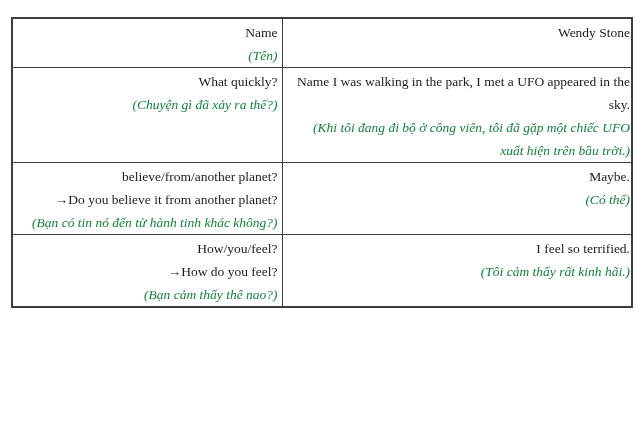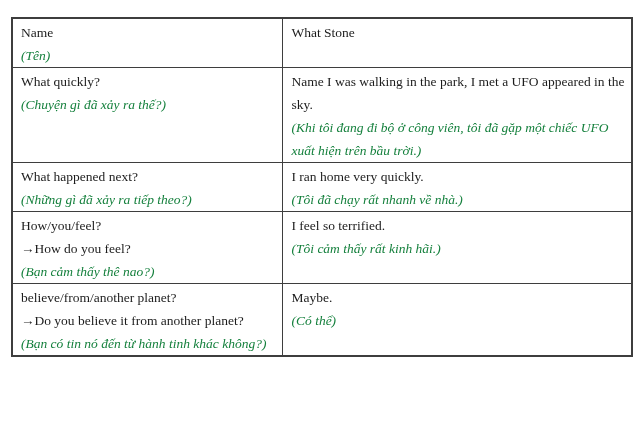--- a/index.html
+++ b/index.html
@@ -12,20 +12,21 @@
     overflow: hidden;
   }
   table.qa-table {
     position: absolute;
     left: 11px;
     top: 17px;
     width: 620px;
     border-collapse: collapse;
     table-layout: fixed;
     border: 2px solid #3e3e3e;
+    text-align: right;
   }
   table.qa-table td {
     border: 1px solid #3e3e3e;
     vertical-align: top;
     padding: 2px 4px 0 8px;
     font-size: 13.5px;
     line-height: 23px;
   }
   table.qa-table td.answer-cell {
     padding-left: 9px;
@@ -44,60 +45,50 @@
       <col style="width:270px">
       <col style="width:350px">
     </colgroup>
     <tbody>
       <tr>
         <td class="question-cell">
           <div class="line en">Name</div>
           <div class="line vi">(Tên)</div>
         </td>
         <td class="answer-cell">
-          <div class="line en">What Stone</div>
+          <div class="line en">Wendy Stone</div>
         </td>
       </tr>
       <tr>
         <td class="question-cell">
           <div class="line en">What quickly?</div>
           <div class="line vi">(Chuyện gì đã xảy ra thế?)</div>
         </td>
         <td class="answer-cell">
           <div class="line en">Name I was walking in the park, I met a UFO appeared in the sky.</div>
           <div class="line vi">(Khi tôi đang đi bộ ở công viên, tôi đã gặp một chiếc UFO xuất hiện trên bầu trời.)</div>
         </td>
       </tr>
       <tr>
         <td class="question-cell">
-          <div class="line en">What happened next?</div>
-          <div class="line vi">(Những gì đã xảy ra tiếp theo?)</div>
+          <div class="line en">believe/from/another planet?</div>
+          <div class="line en">→Do you believe it from another planet?</div>
+          <div class="line vi">(Bạn có tin nó đến từ hành tinh khác không?)</div>
         </td>
         <td class="answer-cell">
-          <div class="line en">I ran home very quickly.</div>
-          <div class="line vi">(Tôi đã chạy rất nhanh về nhà.)</div>
+          <div class="line en">Maybe.</div>
+          <div class="line vi">(Có thể)</div>
         </td>
       </tr>
       <tr>
         <td class="question-cell">
           <div class="line en">How/you/feel?</div>
           <div class="line en">→How do you feel?</div>
           <div class="line vi">(Bạn cảm thấy thê nao?)</div>
         </td>
         <td class="answer-cell">
           <div class="line en">I feel so terrified.</div>
           <div class="line vi">(Tôi cảm thấy rất kinh hãi.)</div>
         </td>
       </tr>
-      <tr>
-        <td class="question-cell">
-          <div class="line en">believe/from/another planet?</div>
-          <div class="line en">→Do you believe it from another planet?</div>
-          <div class="line vi">(Bạn có tin nó đến từ hành tinh khác không?)</div>
-        </td>
-        <td class="answer-cell">
-          <div class="line en">Maybe.</div>
-          <div class="line vi">(Có thể)</div>
-        </td>
-      </tr>
     </tbody>
   </table>
 </div>
 
 </body></html>

